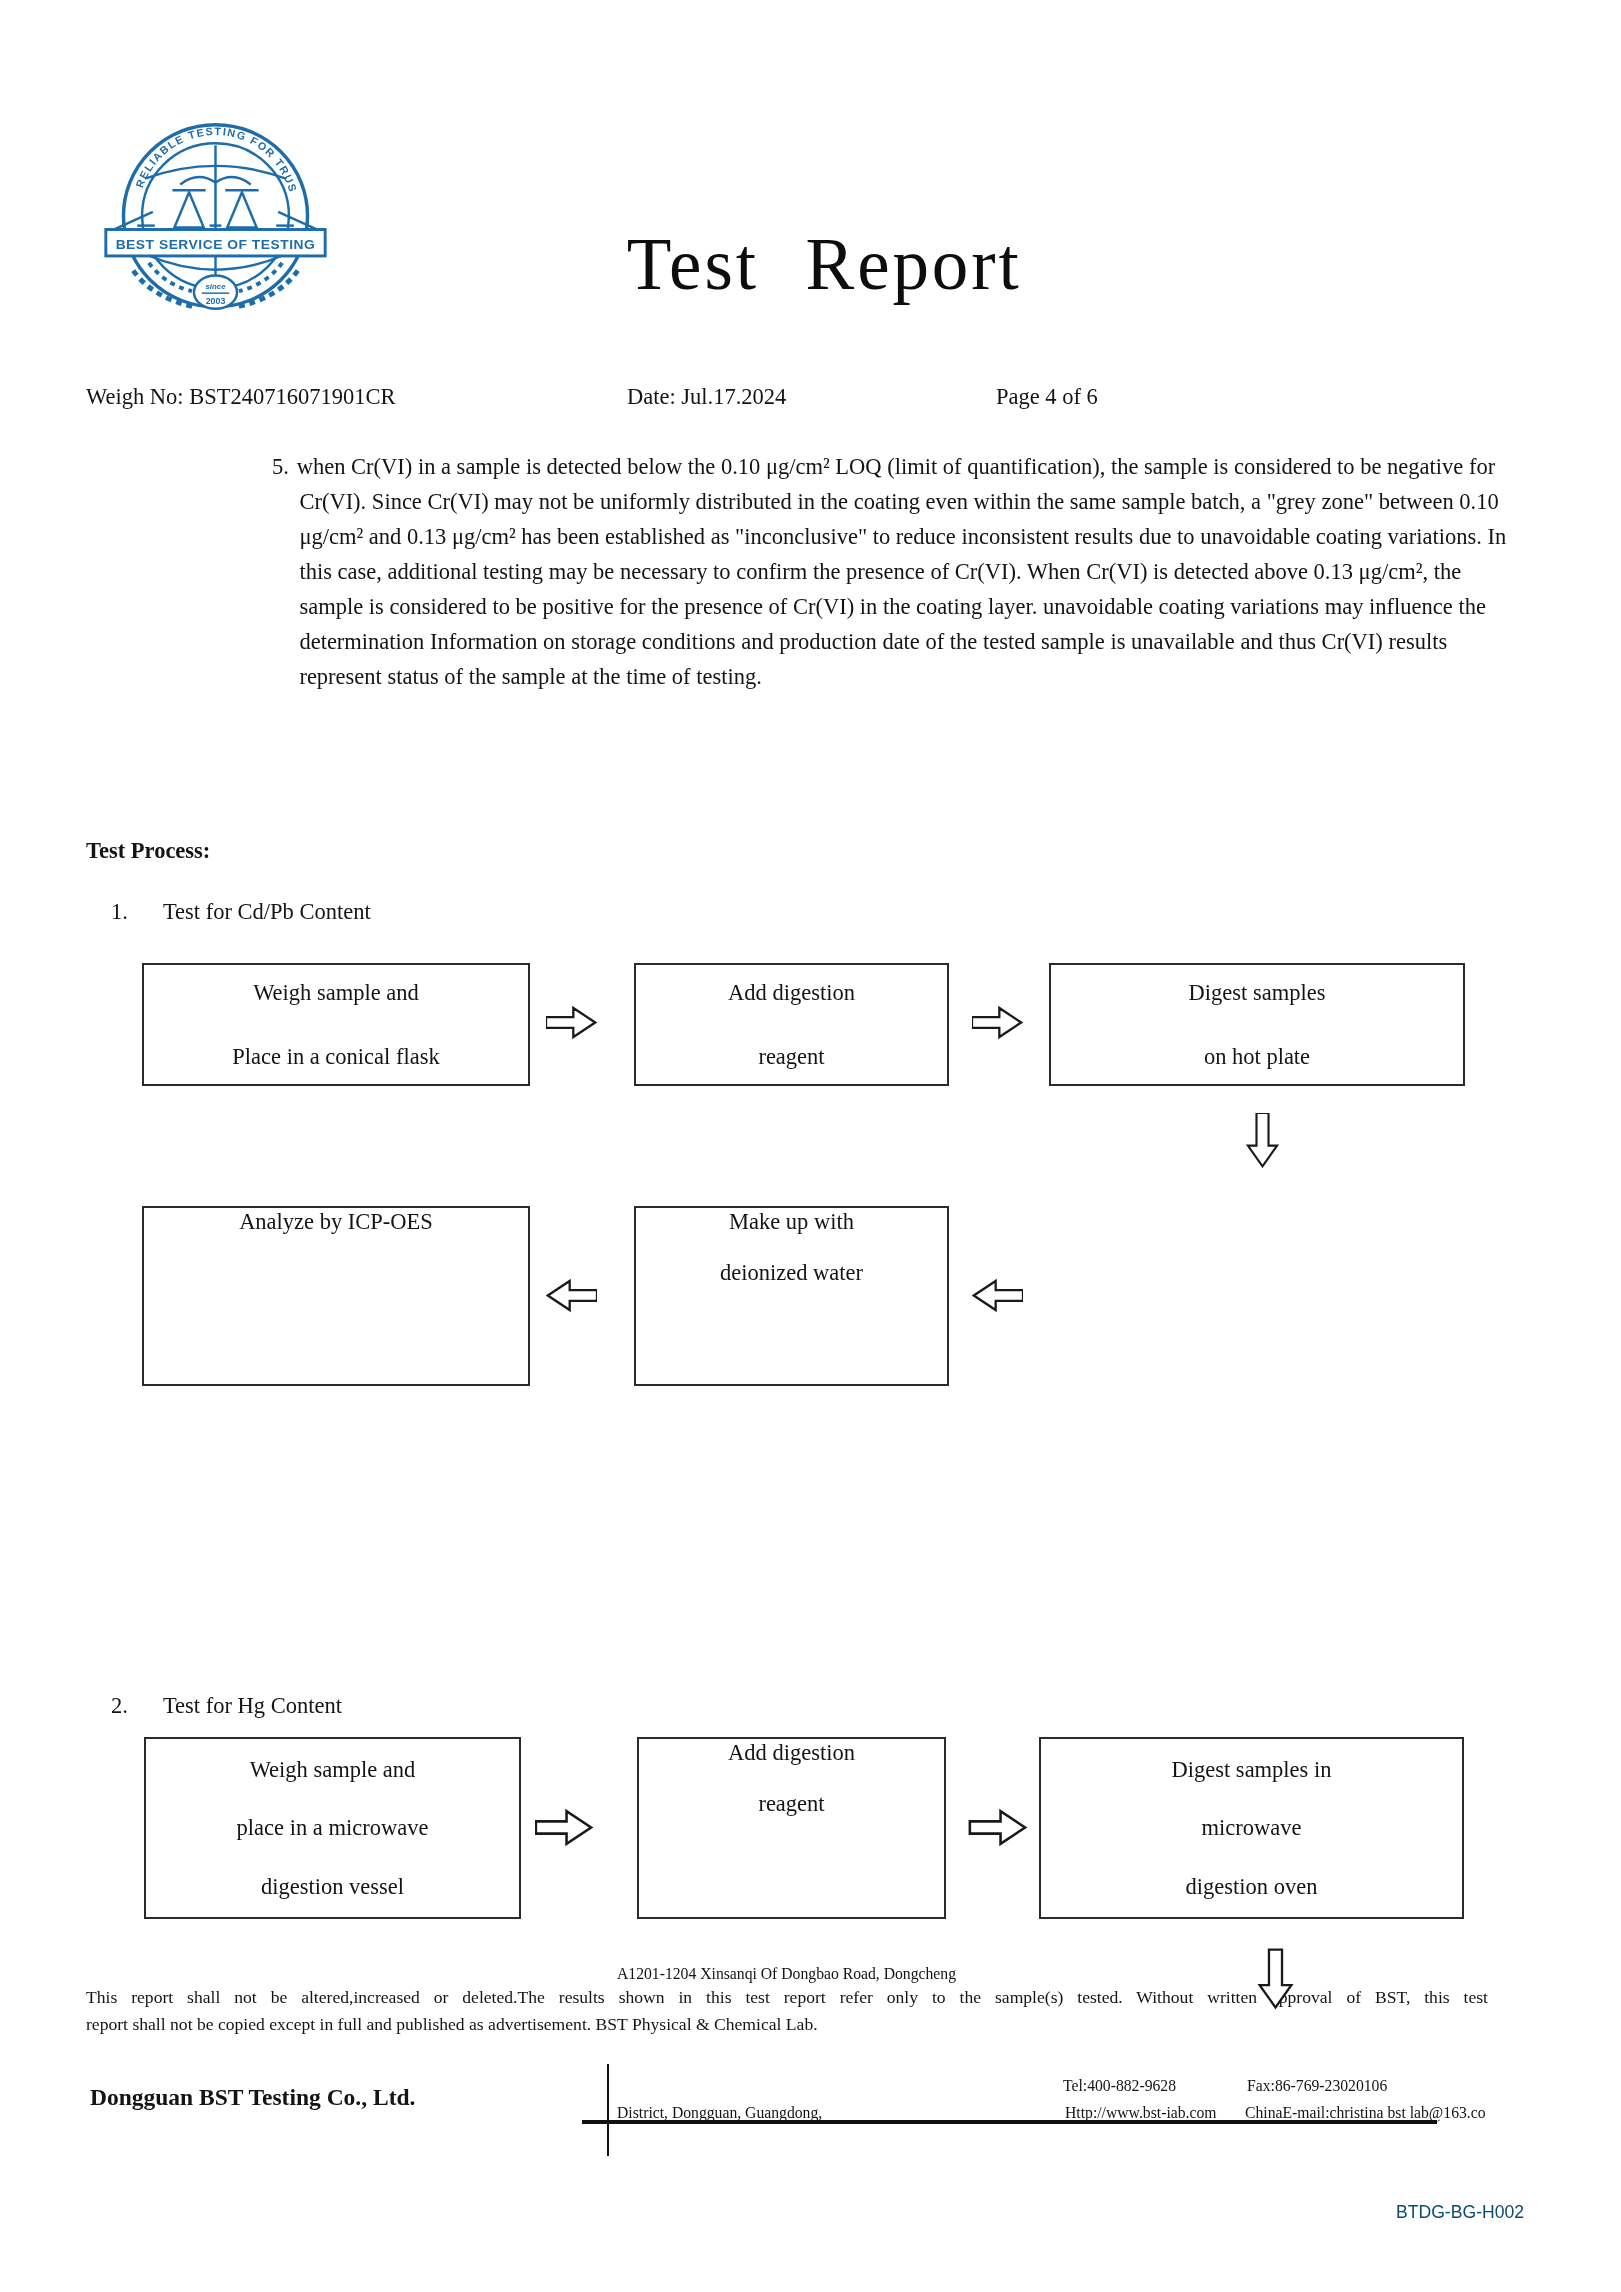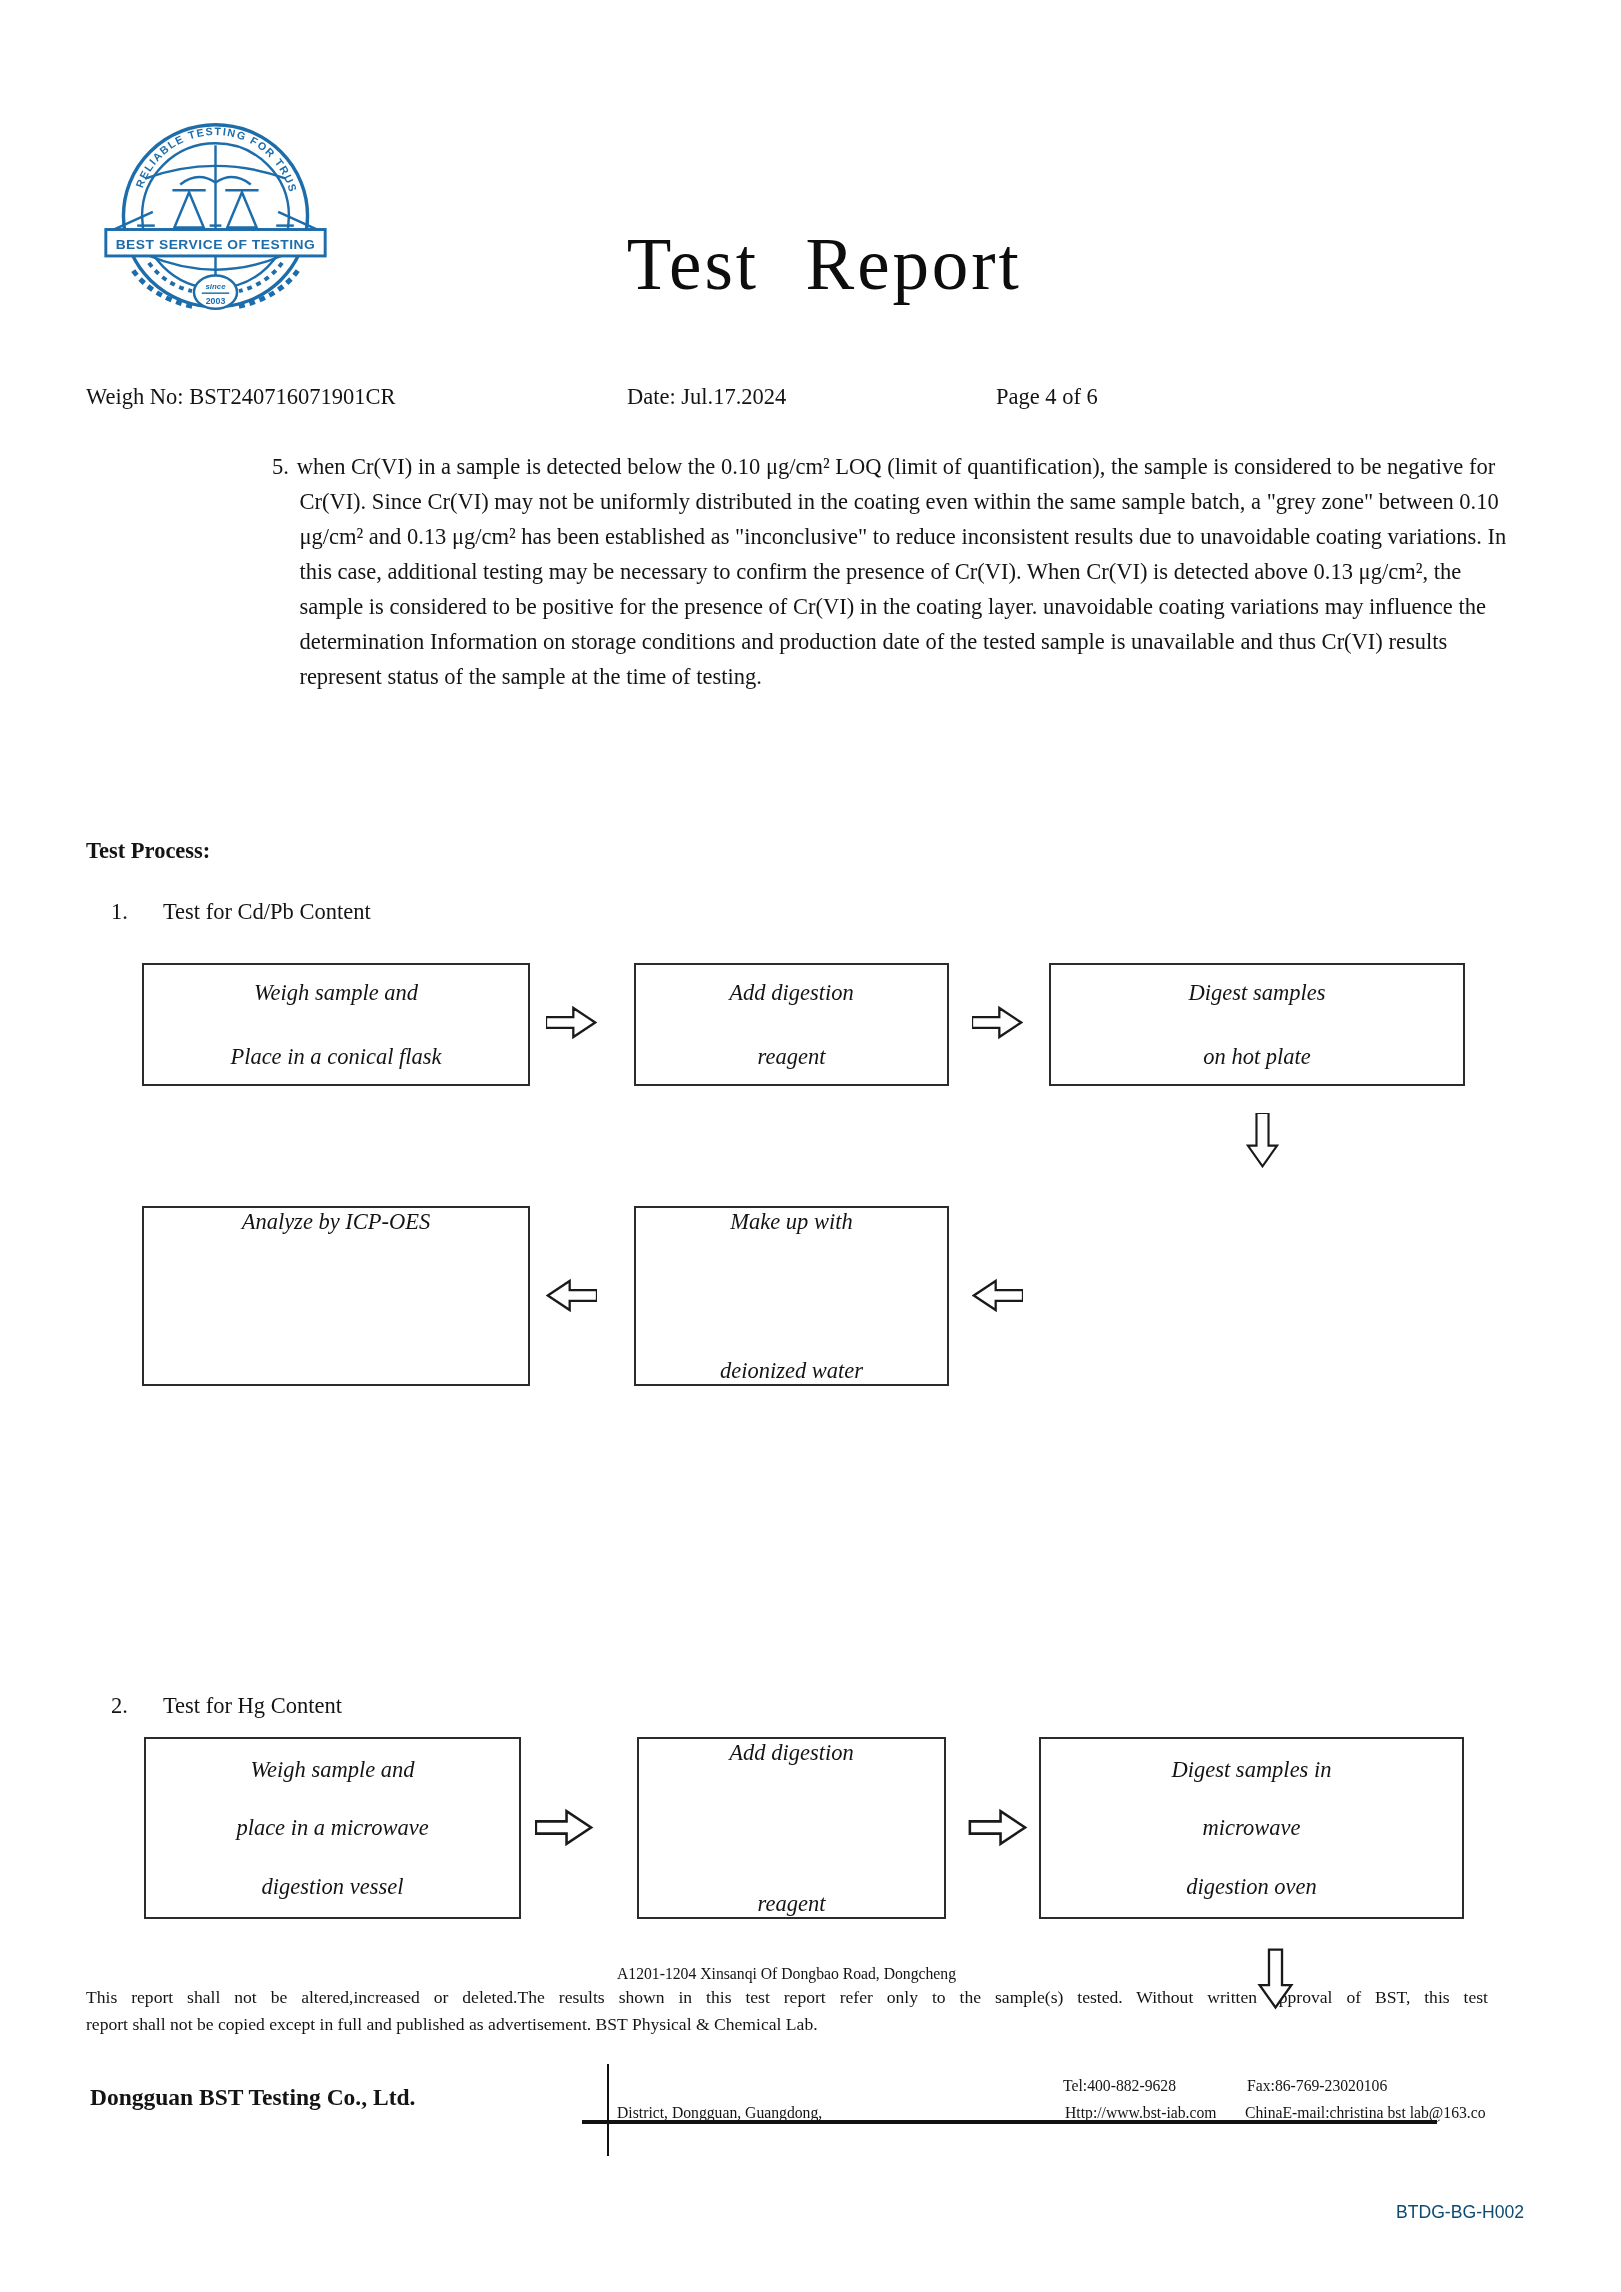--- a/index.html
+++ b/index.html
@@ -24,25 +24,25 @@
         text-indent:-27.4px;padding-left:27.4px;}
   .note .num{margin-right:7.8px;}
 
   
   .ph{left:86px;top:838px;font-size:22.5px;font-weight:bold;}
   .slabel{font-size:22.5px;display:flex;gap:35px;}
 
   
   .fbox{position:absolute;border:2px solid #2b2b2b;background:#fff;
         display:flex;flex-direction:column;align-items:center;
-        font-size:22.5px;text-align:center;box-sizing:border-box;font-style:italic;}
+        font-size:22.5px;text-align:center;box-sizing:border-box;}
   .fbox .line{line-height:27.4px;white-space:nowrap;}
   .spread{justify-content:space-between;padding:13.7px 5.9px;}
   .spread3{justify-content:space-between;padding:16.7px 5.9px;}
-  .centerg{justify-content:space-between;gap:24px;}
+  .centerg{justify-content:flex-start;gap:24px;}
   .single{justify-content:flex-start;}
   .arrow{position:absolute;}
 
   
   .disc{left:86px;top:1984px;width:1402px;font-size:17.6px;line-height:27.4px;}
   .disc .l1{text-align:justify;text-align-last:justify;}
   .company{left:90px;top:2084px;font-size:23.5px;font-weight:bold;}
   .vline{left:607px;top:2064px;width:2px;height:92px;background:#111;}
   .hline2{left:582px;top:2120px;width:855px;height:3.9px;background:#111;}
   .addr{font-size:15.7px;line-height:27.4px;}

